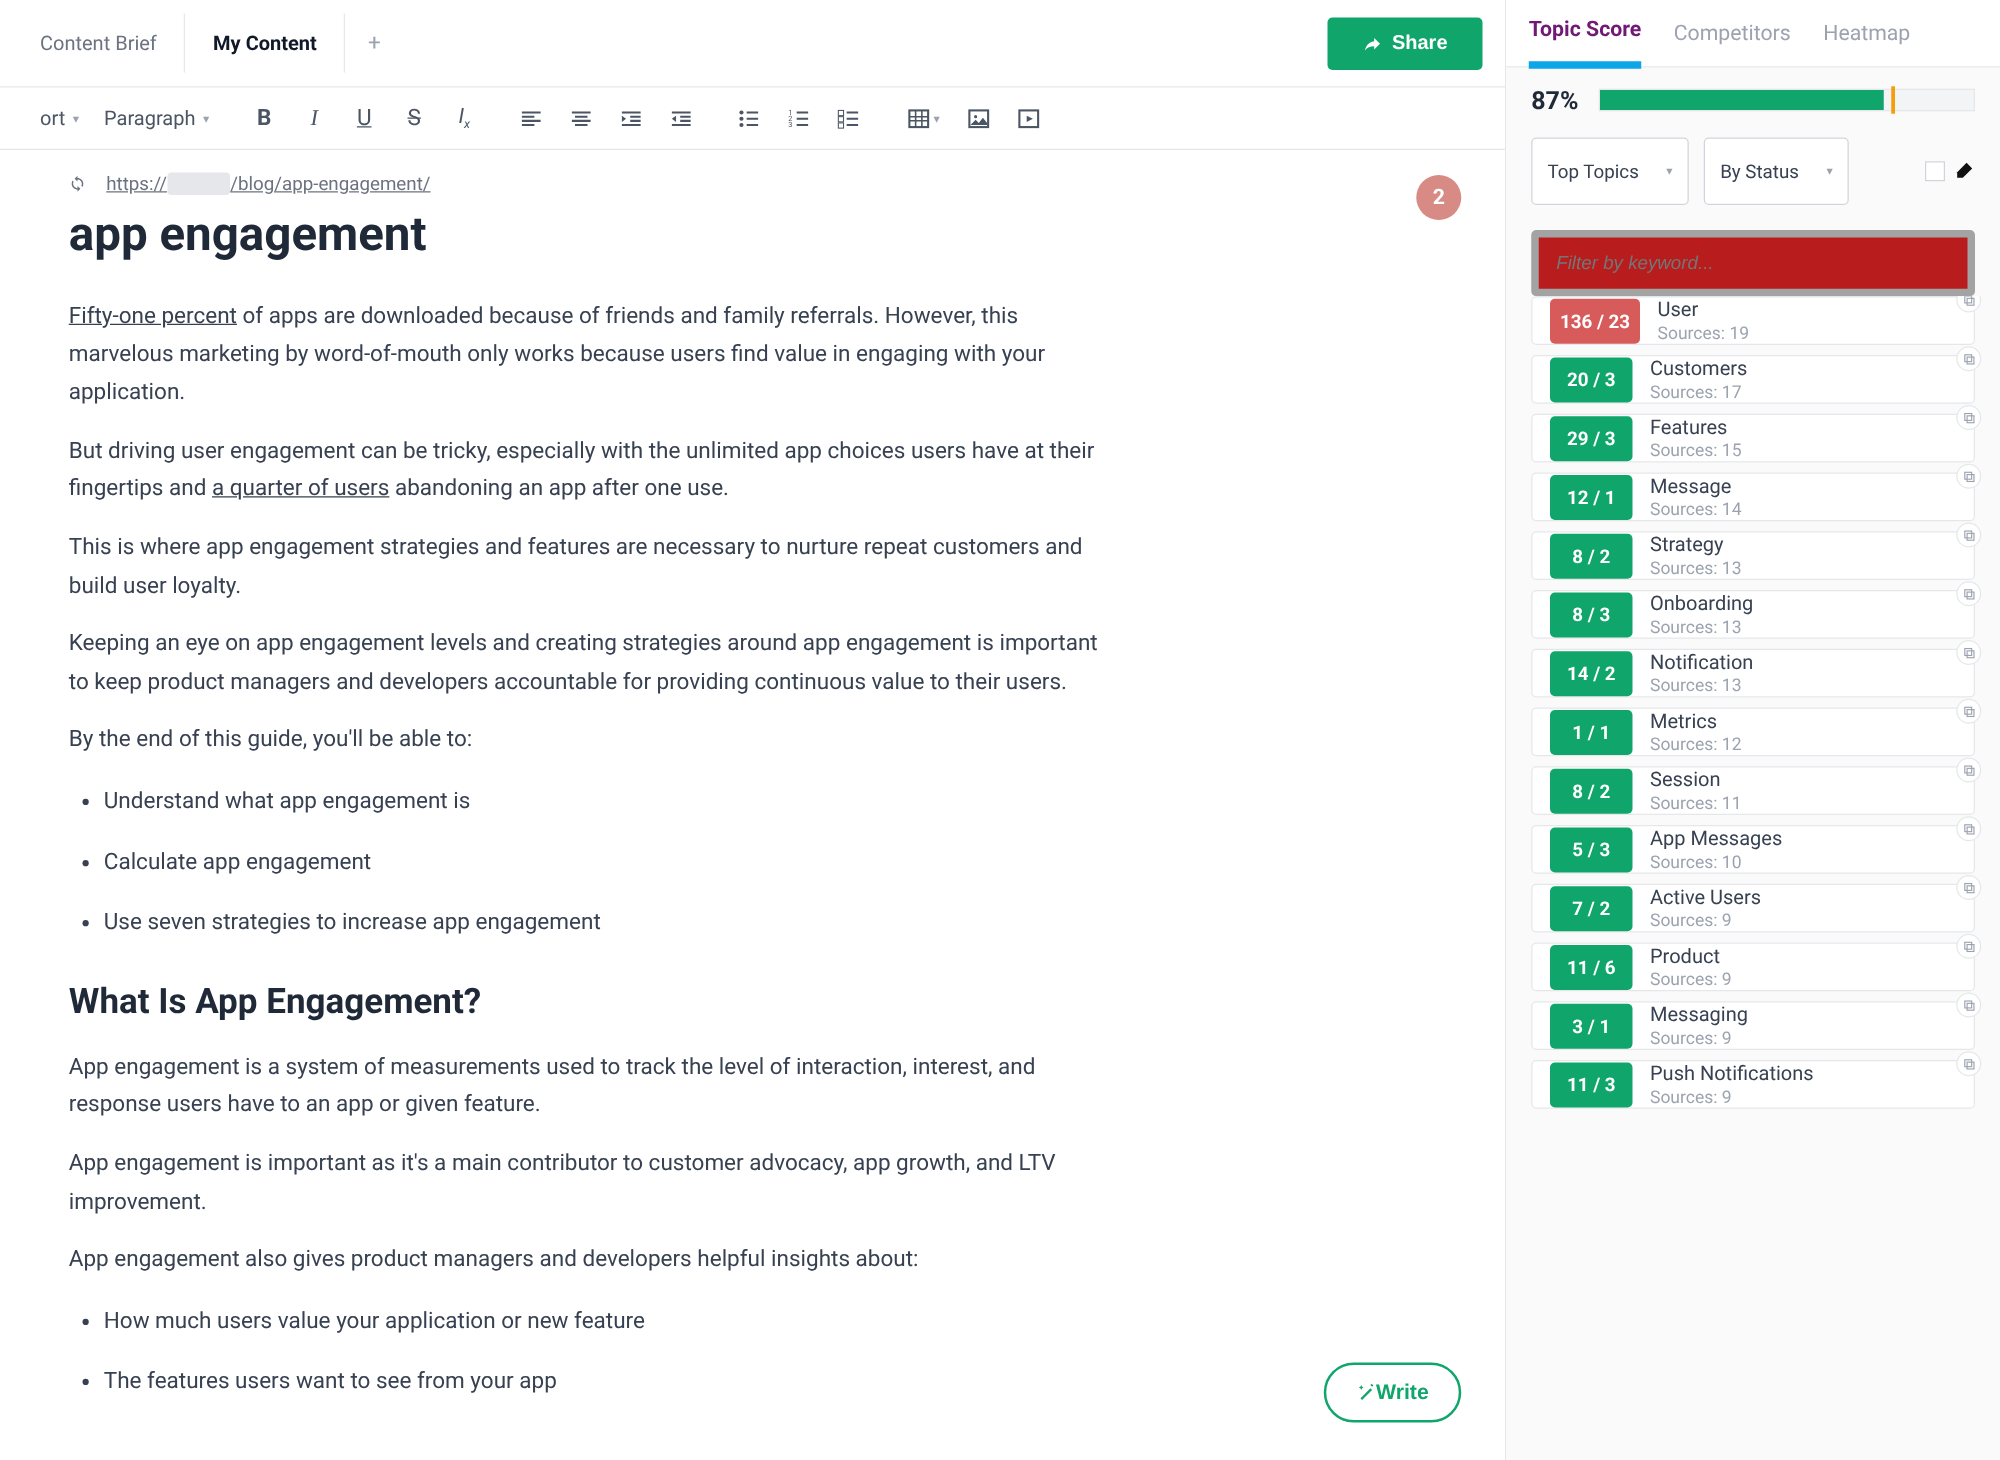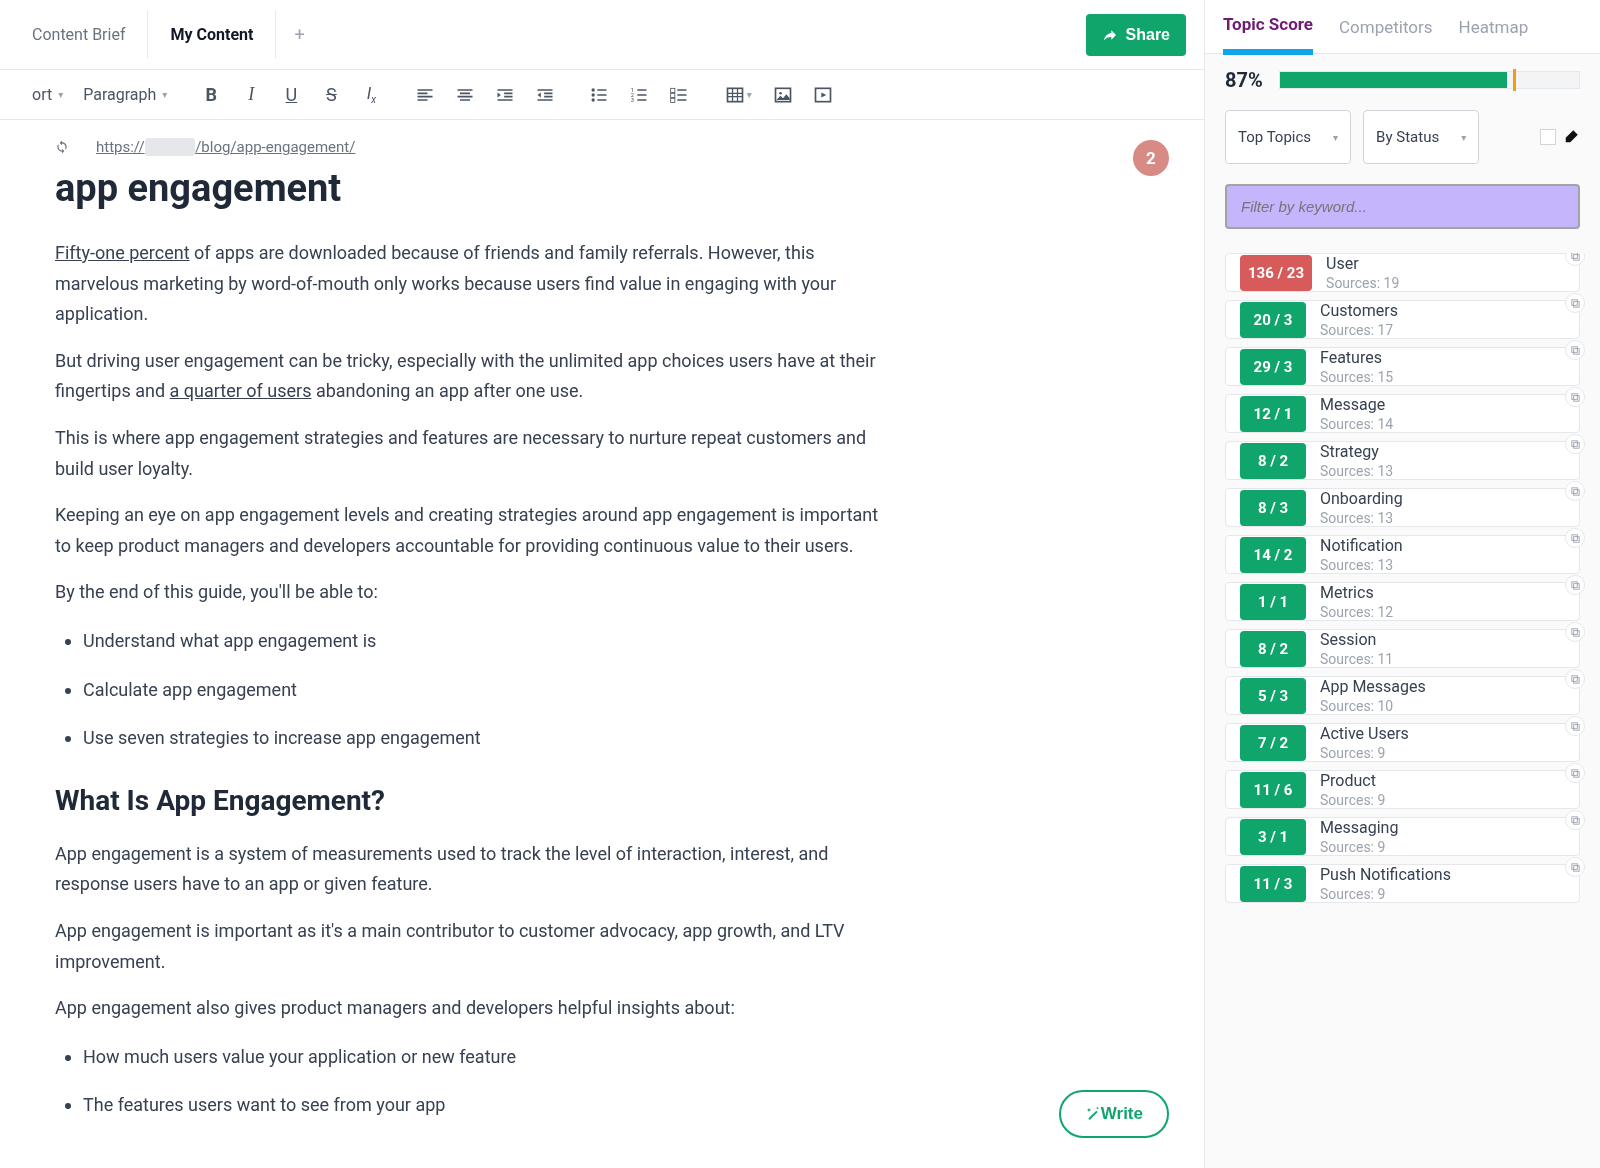--- a/index.html
+++ b/index.html
@@ -6,33 +6,33 @@
 body { font-family: -apple-system, BlinkMacSystemFont, "Segoe UI", Roboto, Arial, sans-serif; font-size: 14px; color: #374151; background: #fff; width: 1600px; height: 1168px; overflow: hidden; }
 .app { display: flex; height: 100%; }
 .main { flex: 1; display: flex; flex-direction: column; border-right: 1px solid #e5e7eb; }
 .sidebar { width: 395px; display: flex; flex-direction: column; background: #fafafa; }
 
 
 .tabs-row { display: flex; align-items: center; border-bottom: 1px solid #e5e7eb; height: 70px; padding-left: 10px; }
 .tab { padding: 14px 22px; color: #6b7280; cursor: pointer; border-right: 1px solid #e5e7eb; font-size: 16px; }
 .tab.active { font-weight: 700; color: #111827; background: #fff; }
 .tab-add { padding: 14px 18px; color: #9ca3af; font-size: 18px; cursor: pointer; }
-.share-btn { margin-left: auto; margin-right: 18px; background: #10a56a; color: #fff; border: none; padding: 12px 16px; border-radius: 4px; font-weight: 600; font-size: 16px; cursor: pointer; display: flex; align-items: center; gap: 8px; }
+.share-btn { margin-left: auto; margin-right: 18px; background: #10a56a; color: #fff; border: none; padding: 12px 28px; border-radius: 4px; font-weight: 600; font-size: 16px; cursor: pointer; display: flex; align-items: center; gap: 8px; }
 .share-btn svg { width: 16px; height: 16px; fill: #fff; }
 
 
 .toolbar { display: flex; align-items: center; gap: 4px; height: 50px; border-bottom: 1px solid #e5e7eb; padding: 0 24px; }
 .tb-sel { display: flex; align-items: center; gap: 6px; padding: 6px 8px; color: #4b5563; cursor: pointer; font-size: 16px; }
 .tb-caret { font-size: 10px; color: #9ca3af; }
 .tb-btn { width: 36px; height: 36px; display: flex; align-items: center; justify-content: center; cursor: pointer; color: #4b5563; border-radius: 4px; }
 .tb-btn svg { width: 20px; height: 20px; fill: currentColor; }
 
 
 .editor-wrap { flex: 1; overflow-y: auto; position: relative; padding: 18px 55px 80px 55px; }
-.url-row { display: flex; align-items: center; gap: 27px; font-size: 15px; color: #6b7280; margin-bottom: 10px; }
+.url-row { display: flex; align-items: center; gap: 16px; font-size: 15px; color: #6b7280; margin-bottom: 10px; }
 .url-row svg { width: 14px; height: 14px; fill: #6b7280; }
 .url-link { text-decoration: underline; color: #6b7280; }
 .url-blur { background: #e5e7eb; color: transparent; border-radius: 3px; padding: 0 4px; }
 .title { font-size: 38px; font-weight: 700; color: #1f2937; margin-bottom: 28px; }
 .badge-count { position: absolute; top: 20px; right: 35px; width: 36px; height: 36px; background: #d88b85; color: #fff; border-radius: 50%; display: flex; align-items: center; justify-content: center; font-weight: 700; font-size: 17px; }
 .content p { font-size: 18px; line-height: 1.7; color: #374151; margin-bottom: 16px; max-width: 830px; }
 .content a, .content .ulink { text-decoration: underline; color: #374151; }
 .content ul { margin: 18px 0 28px 28px; max-width: 830px; }
 .content li { font-size: 18px; line-height: 1.7; color: #374151; margin-bottom: 18px; }
 .content h2 { font-size: 28px; font-weight: 700; color: #1f2937; margin: 30px 0 22px 0; }
@@ -46,21 +46,21 @@
 .score-row { display: flex; align-items: center; gap: 16px; padding: 14px 20px; }
 .score-pct { font-size: 20px; font-weight: 700; color: #1f2937; }
 .score-bar { flex: 1; height: 18px; background: #f3f4f6; border: 1px solid #e5e7eb; position: relative; }
 .score-fill { height: 100%; background: #10a56a; }
 .score-mark { position: absolute; top: -3px; bottom: -3px; width: 3px; background: #f59e0b; }
 .filters-row { display: flex; align-items: center; gap: 12px; padding: 4px 20px 14px 20px; }
 .fsel { border: 1px solid #d1d5db; background: #fff; padding: 17px 12px; border-radius: 4px; font-size: 15px; color: #374151; cursor: pointer; display: flex; align-items: center; gap: 22px; }
 .chk-wrap { display: flex; align-items: center; gap: 6px; margin-left: auto; }
 .chk { width: 16px; height: 16px; border: 1px solid #d1d5db; background: #fff; cursor: pointer; }
 .highlight-icon { width: 18px; height: 18px; }
-.kw-filter { margin: 6px 20px 24px 20px; border: 2px solid #a3a3a3; border-radius: 4px; background: #c4b5fd; }
+.kw-filter { margin: 6px 20px 0 20px; border: 6px solid #a3a3a3; border-radius: 4px; background: #b91c1c; }
 .kw-filter input { width: 100%; border: none; padding: 12px 14px; font-size: 15px; background: transparent; outline: none; font-style: italic; }
 .topics-list { flex: 1; overflow-y: auto; padding: 0 20px 20px 20px; }
 .topic-card { position: relative; border: 1px solid #e5e7eb; background: #fff; border-radius: 4px; padding: 0 14px; margin-bottom: 8px; display: flex; align-items: center; gap: 14px; cursor: pointer; }
 .topic-badge { min-width: 66px; padding: 9px 8px; border-radius: 4px; text-align: center; color: #fff; font-weight: 700; font-size: 15px; }
 .tb-green { background: #10a56a; }
 .tb-red { background: #d85b5b; }
 .topic-info { display: flex; flex-direction: column; gap: 2px; }
 .topic-name { font-size: 16px; color: #374151; }
 .topic-src { font-size: 14px; color: #9ca3af; }
 .copy-icon { position: absolute; top: -8px; right: -6px; width: 20px; height: 20px; background: #fff; border: 1px solid #e5e7eb; border-radius: 50%; display: flex; align-items: center; justify-content: center; color: #9ca3af; }

